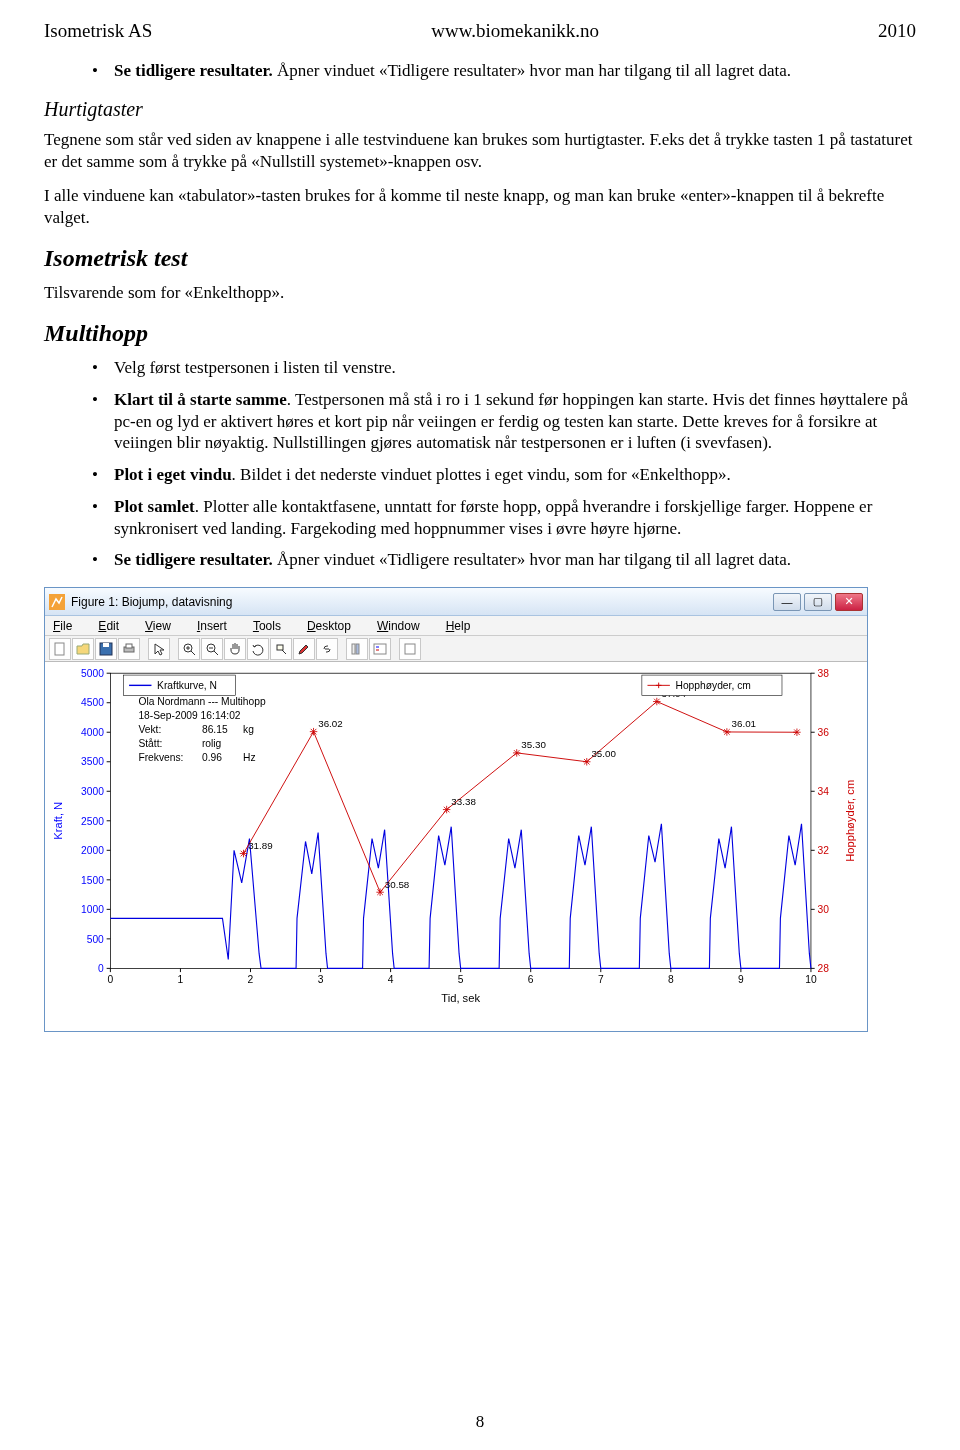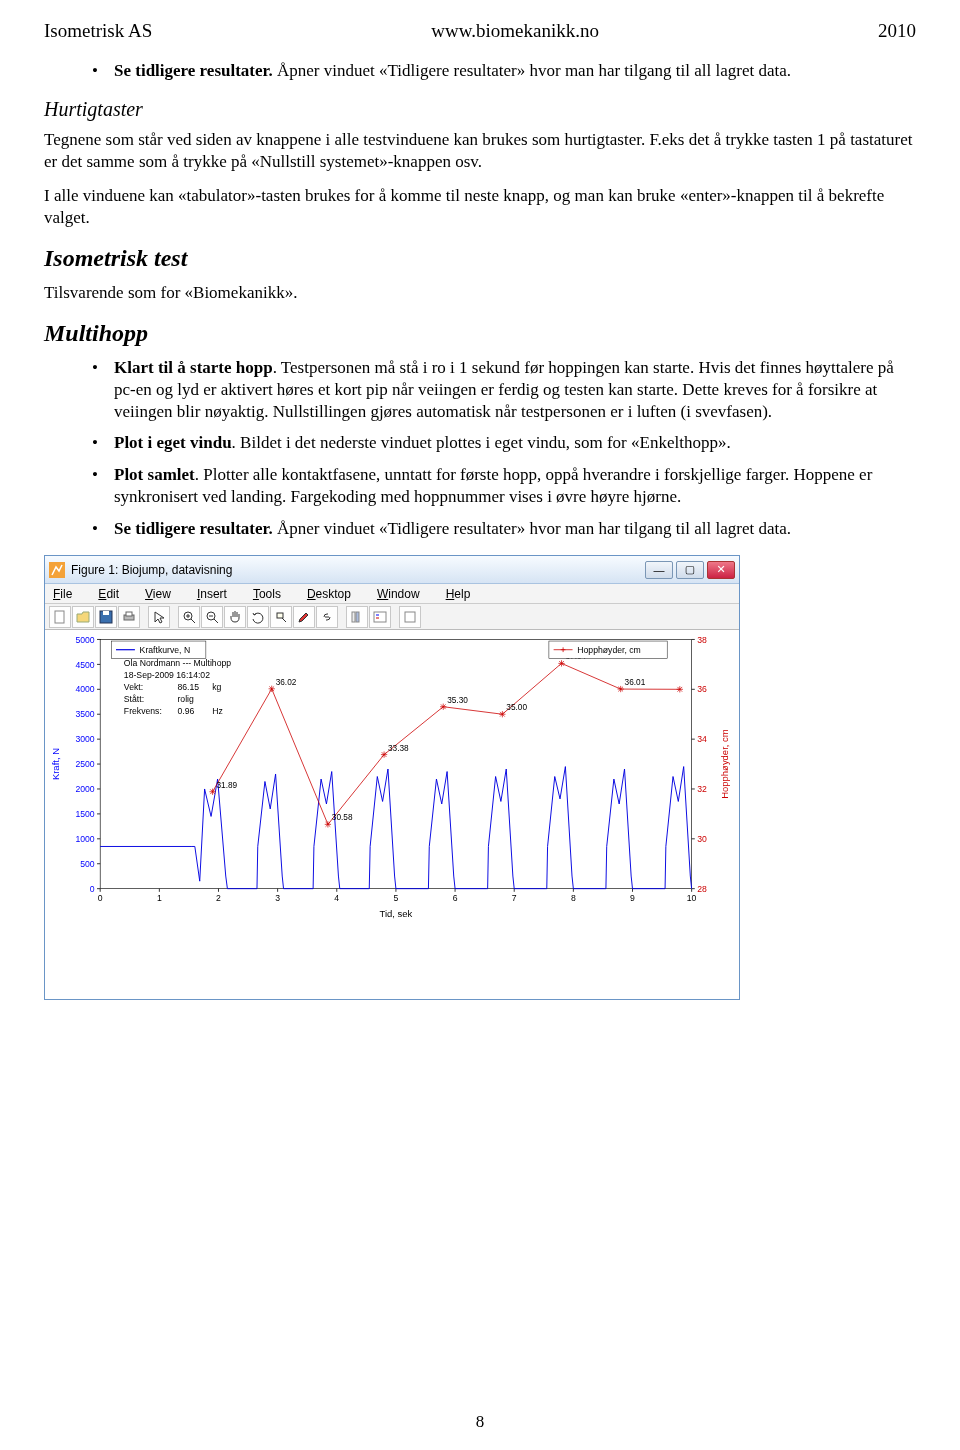--- a/index.html
+++ b/index.html
@@ -5,21 +5,21 @@
   * { box-sizing: border-box; margin: 0; padding: 0; }
   body { font-family: "Times New Roman", Times, serif; font-size: 17px; width: 960px; height: 1450px; background: #fff; color: #000; padding: 20px 44px 18px 44px; position: relative; }
   .header { display: flex; justify-content: space-between; font-size: 19px; margin-bottom: 18px; }
   ul.bullets { list-style: none; margin-left: 48px; margin-bottom: 16px; }
   ul.bullets > li { position: relative; padding-left: 22px; margin-bottom: 10px; line-height: 1.28; }
   ul.bullets > li::before { content: "•"; position: absolute; left: 0; top: 0; }
   .h3 { font-style: italic; font-size: 20px; margin-top: 8px; margin-bottom: 8px; }
   .h2 { font-weight: bold; font-style: italic; font-size: 24px; margin-top: 16px; margin-bottom: 10px; }
   .para { margin-bottom: 12px; line-height: 1.3; }
   .bold { font-weight: bold; }
-  .figure-window { border: 1px solid #6a95c6; width: 696px; height: 445px; margin-top: 6px; background: #fff; overflow: hidden; }
+  .figure-window { border: 1px solid #6a95c6; width: 824px; height: 445px; margin-top: 6px; background: #fff; overflow: hidden; }
   .titlebar { height: 28px; background: linear-gradient(#f7fbff, #d6e4f4); display: flex; align-items: center; font-family: "Segoe UI", Tahoma, sans-serif; font-size: 12px; padding: 0 4px; border-bottom: 1px solid #a9c3e0; }
   .titlebar .ticon { width: 16px; height: 16px; margin-right: 6px; }
   .titlebar .spacer { flex: 1; }
   .winbtn { width: 28px; height: 18px; border: 1px solid #7a96b5; border-radius: 2px; margin-left: 3px; display: flex; align-items: center; justify-content: center; font-size: 11px; font-family: Arial; background: linear-gradient(#f1f5fa,#d0dceb); }
   .winbtn.close { background: linear-gradient(#e78,#c24); color: #fff; border-color: #a33; }
   .menubar { height: 20px; display: flex; align-items: center; gap: 18px; padding: 0 4px; font-family: Tahoma, sans-serif; font-size: 12px; border-bottom: 1px solid #ccc; background: #f4f4f4; }
   .menubar span { padding: 0 4px; }
   .menubar span u { text-decoration: underline; }
   .toolbar { height: 26px; display: flex; align-items: center; gap: 1px; padding: 2px 4px; border-bottom: 1px solid #bbb; background: #f3f3f3; }
   .tbtn { width: 22px; height: 22px; border: 1px solid #c8c8c8; background: #fefefe; display: flex; align-items: center; justify-content: center; font-size: 12px; }
@@ -39,25 +39,26 @@
 
 <ul class="bullets">
   <li><span class="bold">Se tidligere resultater.</span><span> Åpner vinduet «Tidligere resultater» hvor man har tilgang til all lagret data.</span></li>
 </ul>
 
 <div class="h3">Hurtigtaster</div>
 <p class="para">Tegnene som står ved siden av knappene i alle testvinduene kan brukes som hurtigtaster. F.eks det å trykke tasten 1 på tastaturet er det samme som å trykke på «Nullstill systemet»-knappen osv.</p>
 <p class="para">I alle vinduene kan «tabulator»-tasten brukes for å komme til neste knapp, og man kan bruke «enter»-knappen til å bekrefte valget.</p>
 
 <div class="h2">Isometrisk test</div>
-<p class="para">Tilsvarende som for «Biomekanikk».</p>
+<p class="para">Tilsvarende som for «Enkelthopp».</p>
 
 <div class="h2">Multihopp</div>
 <ul class="bullets">
-  <li><span class="bold">Klart til å starte hopp</span><span>. Testpersonen må stå i ro i 1 sekund før hoppingen kan starte. Hvis det finnes høyttalere på pc-en og lyd er aktivert høres et kort pip når veiingen er ferdig og testen kan starte. Dette kreves for å forsikre at veiingen blir nøyaktig. Nullstillingen gjøres automatisk når testpersonen er i luften (i svevfasen).</span></li>
+  <li>Velg først testpersonen i listen til venstre.</li>
+  <li><span class="bold">Klart til å starte samme</span><span>. Testpersonen må stå i ro i 1 sekund før hoppingen kan starte. Hvis det finnes høyttalere på pc-en og lyd er aktivert høres et kort pip når veiingen er ferdig og testen kan starte. Dette kreves for å forsikre at veiingen blir nøyaktig. Nullstillingen gjøres automatisk når testpersonen er i luften (i svevfasen).</span></li>
   <li><span class="bold">Plot i eget vindu</span><span>. Bildet i det nederste vinduet plottes i eget vindu, som for «Enkelthopp».</span></li>
   <li><span class="bold">Plot samlet</span><span>. Plotter alle kontaktfasene, unntatt for første hopp, oppå hverandre i forskjellige farger. Hoppene er synkronisert ved landing. Fargekoding med hoppnummer vises i øvre høyre hjørne.</span></li>
   <li><span class="bold">Se tidligere resultater.</span><span> Åpner vinduet «Tidligere resultater» hvor man har tilgang til all lagret data.</span></li>
 </ul>
 
 <div class="figure-window">
   <div class="titlebar">
     <svg class="ticon" viewBox="0 0 16 16">
         <rect width="16" height="16" fill="#f4a238"></rect>
         <path d="M3 13 L7 5 L10 9 L13 3" stroke="#fff" stroke-width="1.5" fill="none"></path>

